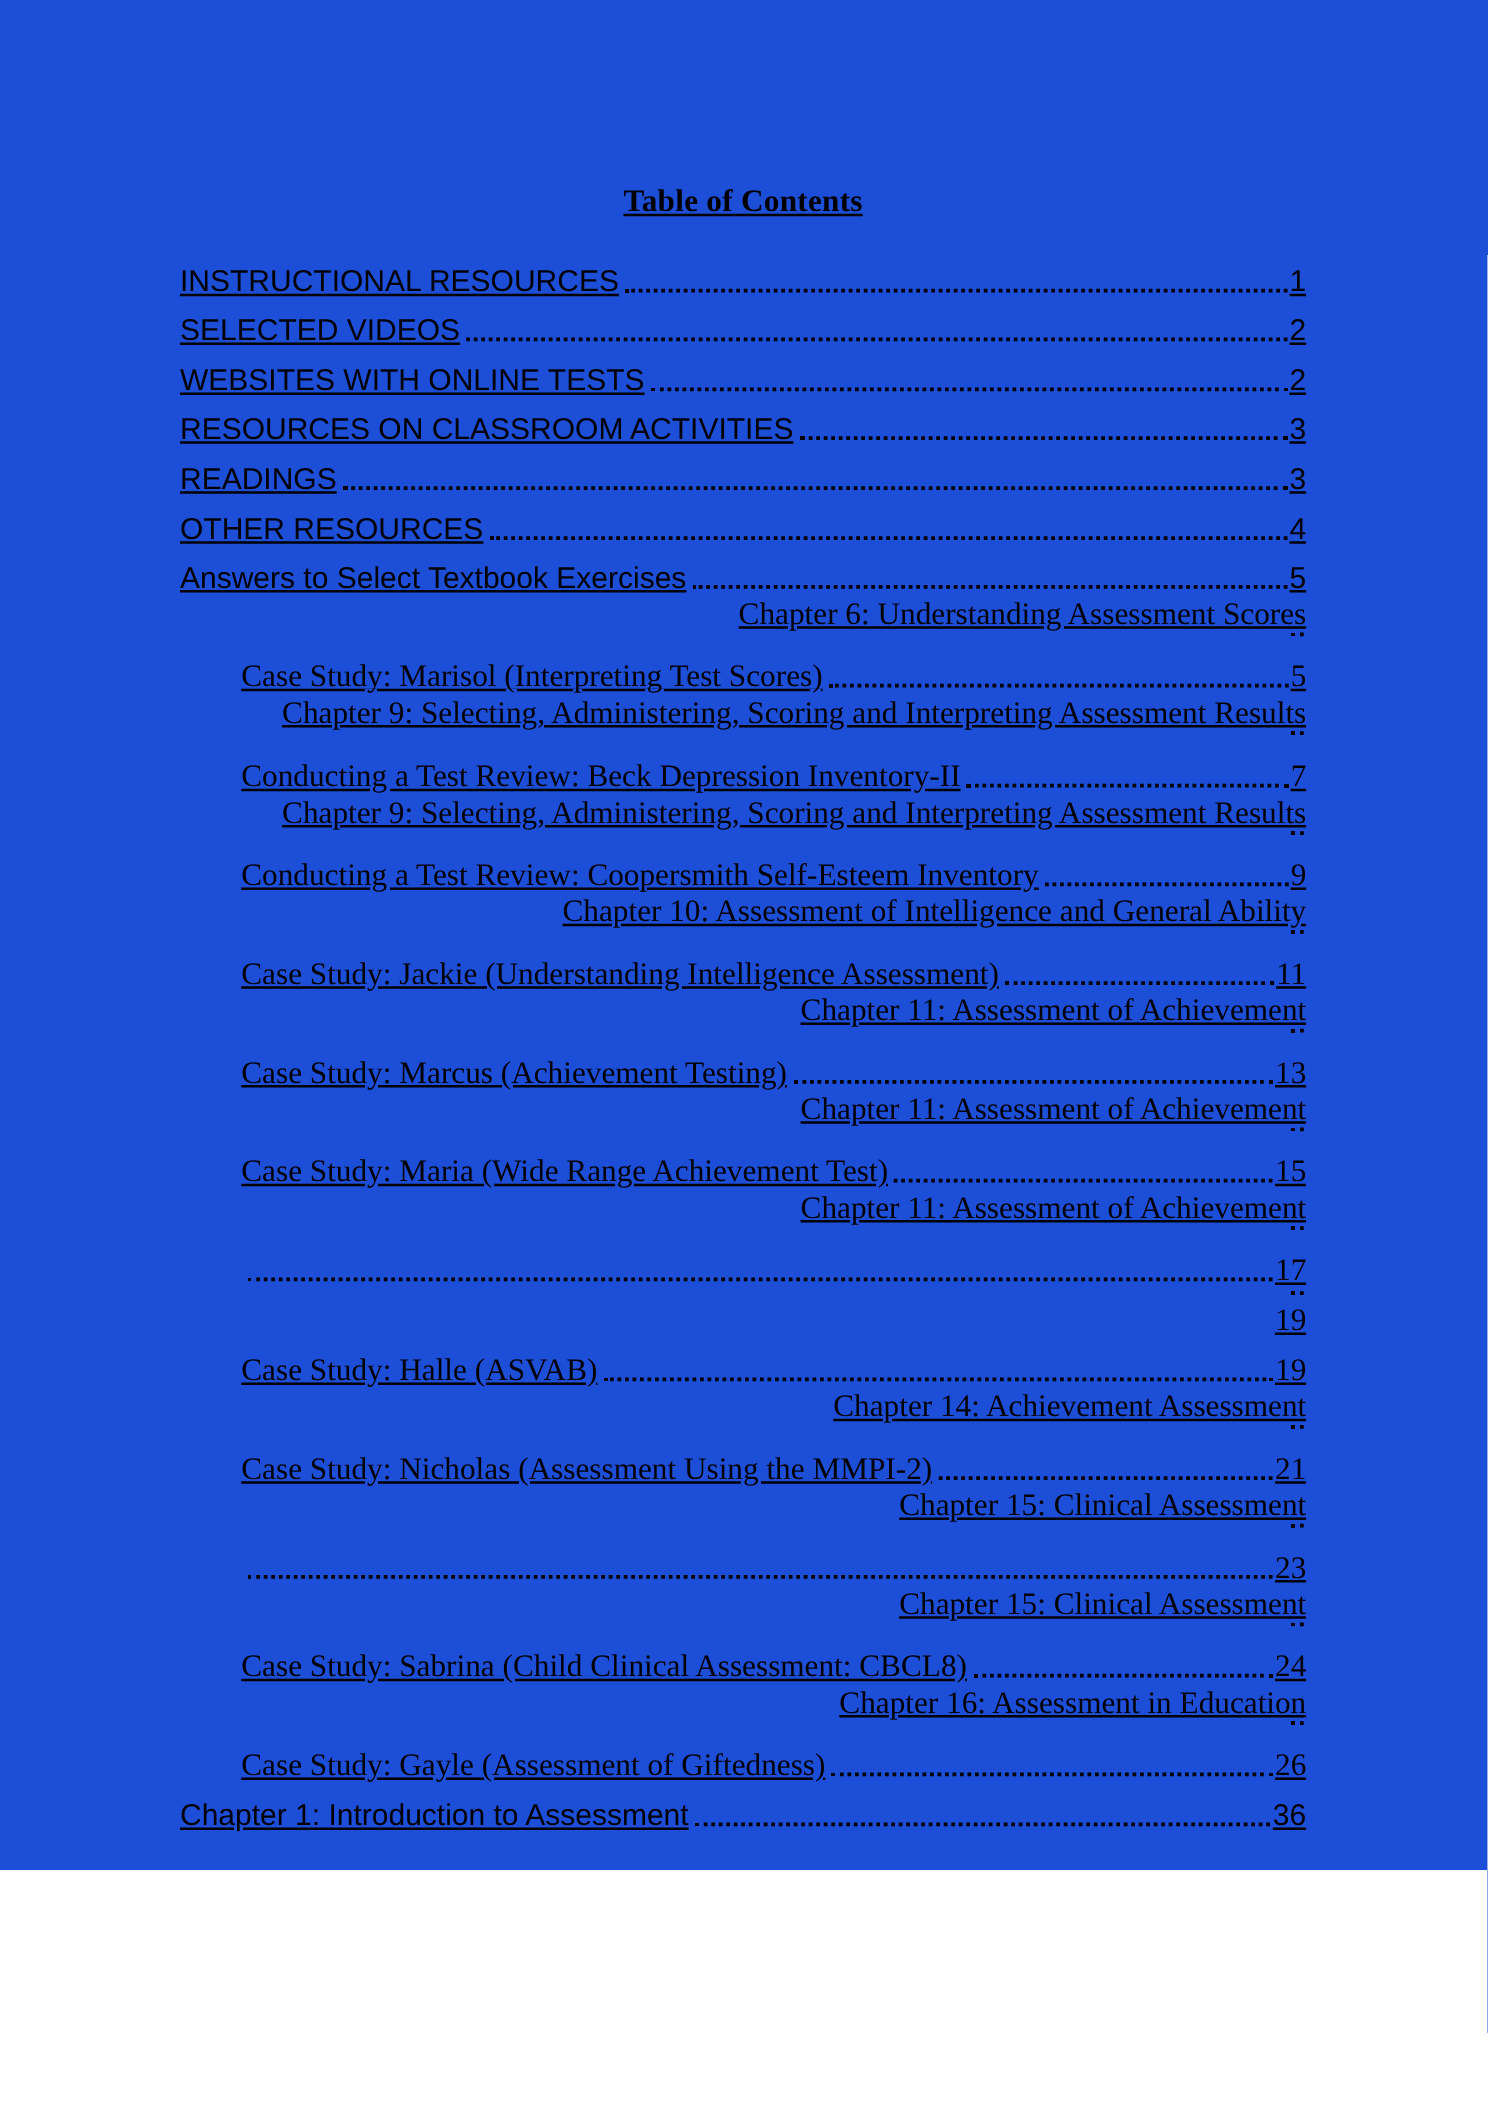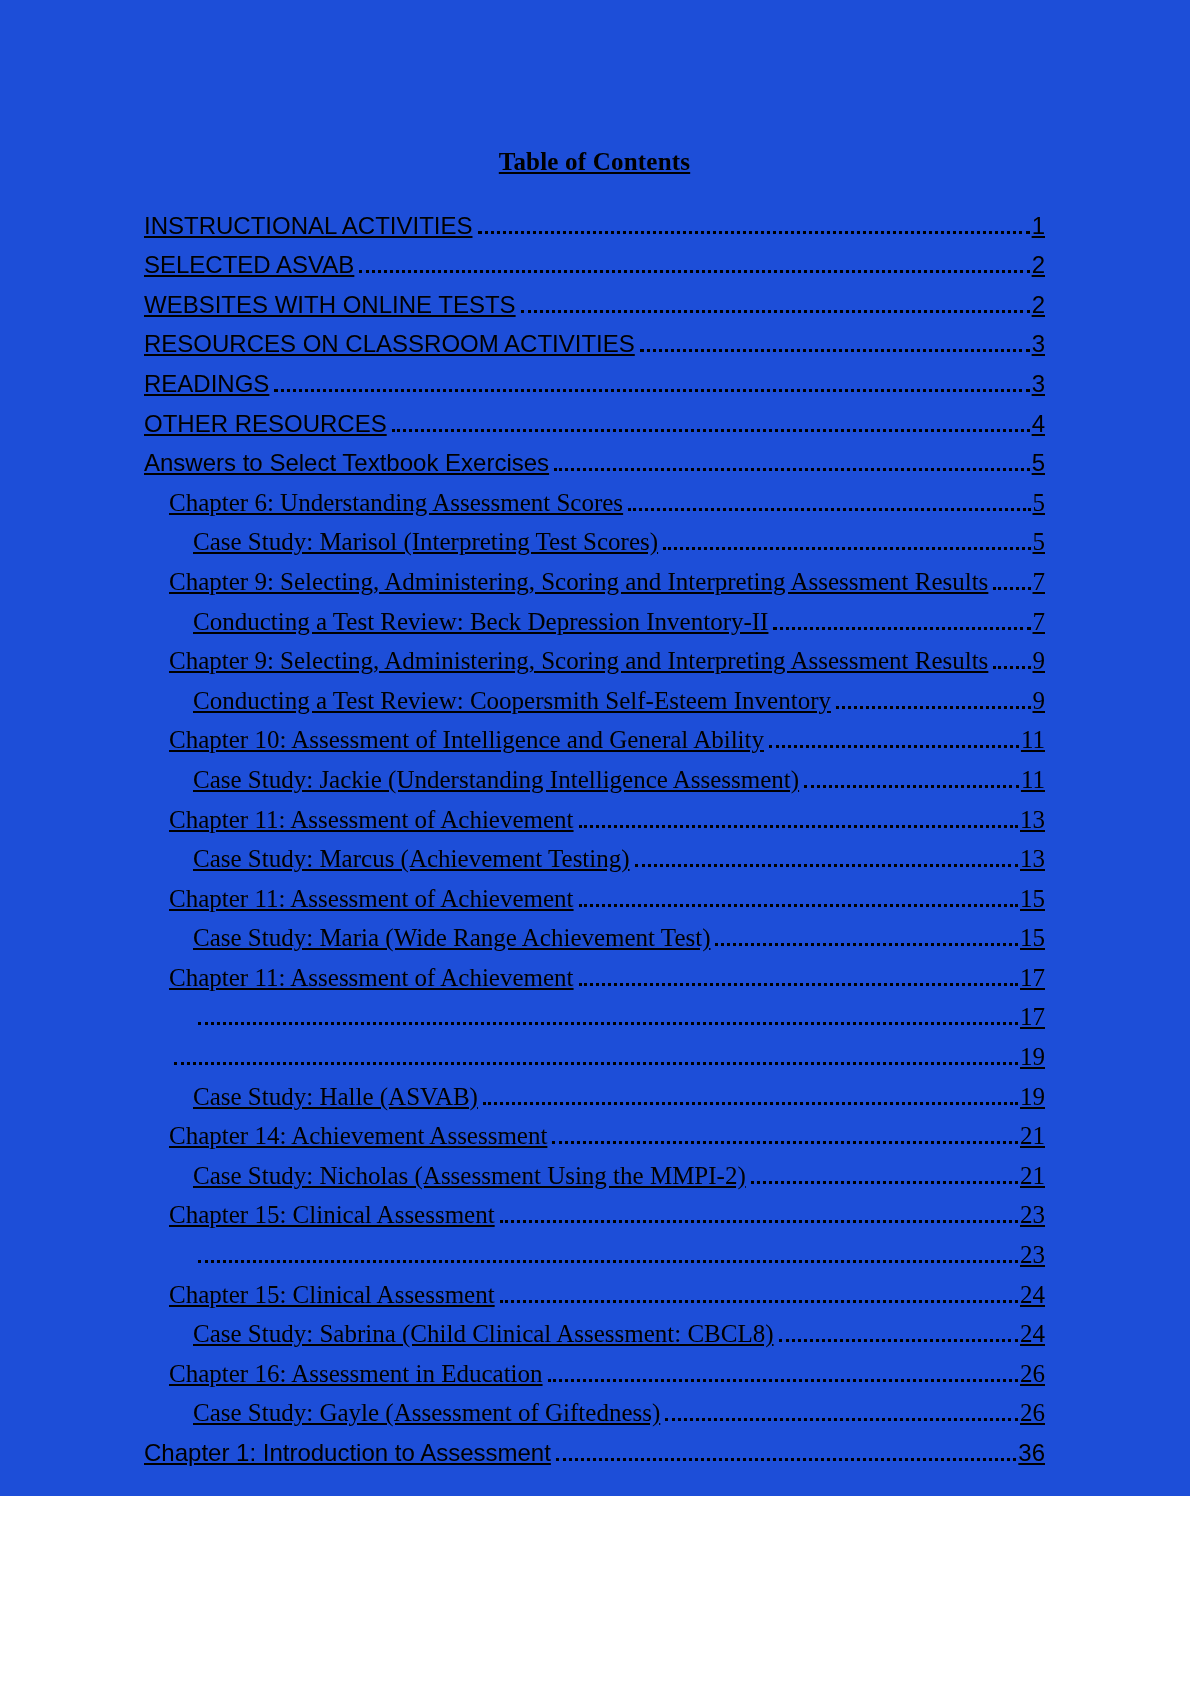--- a/index.html
+++ b/index.html
@@ -25,44 +25,44 @@
   .toc { margin-top: 24px; }
   .row {
     display: flex;
     align-items: flex-end;
     height: 39.6px;
     white-space: nowrap;
     overflow: hidden;
   }
   .row.sans { font-family: "Liberation Sans", sans-serif; font-size: 24px; line-height: 29px; }
   .row.serif { font-family: "Liberation Serif", serif; font-size: 25px; line-height: 29px; }
-  .row.lvl1 { padding-left: 25px; }
+  .row.lvl1 { padding-left: 25px; flex-direction: column; }
   .row.lvl2 { padding-left: 49px; }
   .t { flex: 0 0 auto; }
   .dots {
     flex: 1 1 auto;
     min-width: 10px;
     border-bottom: 3px dotted #000000;
     margin: 0 2px 6px 5px;
   }
   .p { flex: 0 0 auto; text-align: right; }
 </style>
 </head>
 <body>
 
 <div class="page">
   <h1 class="title">Table of Contents</h1>
   <div class="toc">
       <div class="row lvl0 sans">
-    <span class="t">INSTRUCTIONAL ACTIVITIES</span>
+    <span class="t">INSTRUCTIONAL RESOURCES</span>
     <span class="dots"></span>
     <span class="p">1</span>
   </div>
       <div class="row lvl0 sans">
-    <span class="t">SELECTED ASVAB</span>
+    <span class="t">SELECTED VIDEOS</span>
     <span class="dots"></span>
     <span class="p">2</span>
   </div>
       <div class="row lvl0 sans">
     <span class="t">WEBSITES WITH ONLINE TESTS</span>
     <span class="dots"></span>
     <span class="p">2</span>
   </div>
       <div class="row lvl0 sans">
     <span class="t">RESOURCES ON CLASSROOM ACTIVITIES</span>

